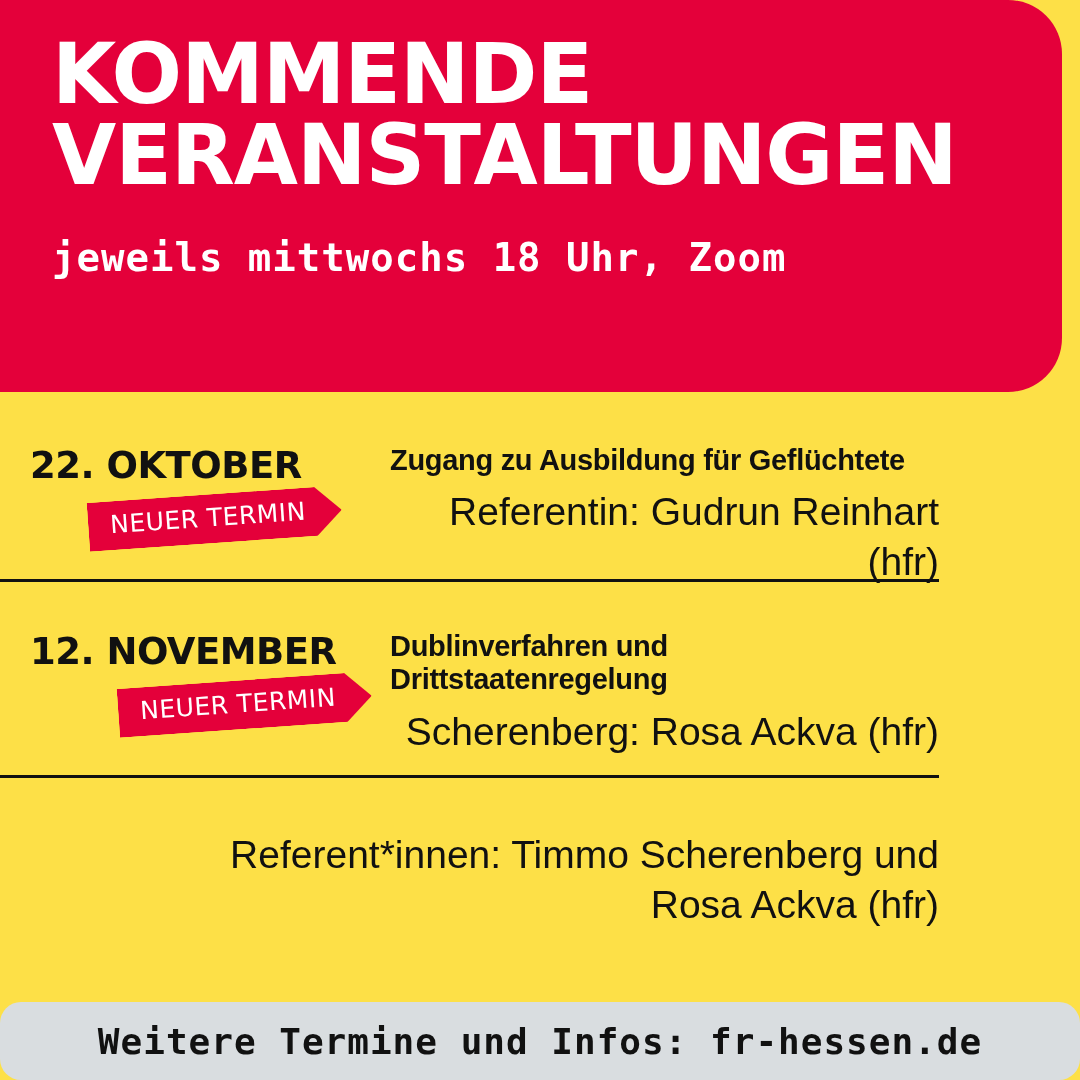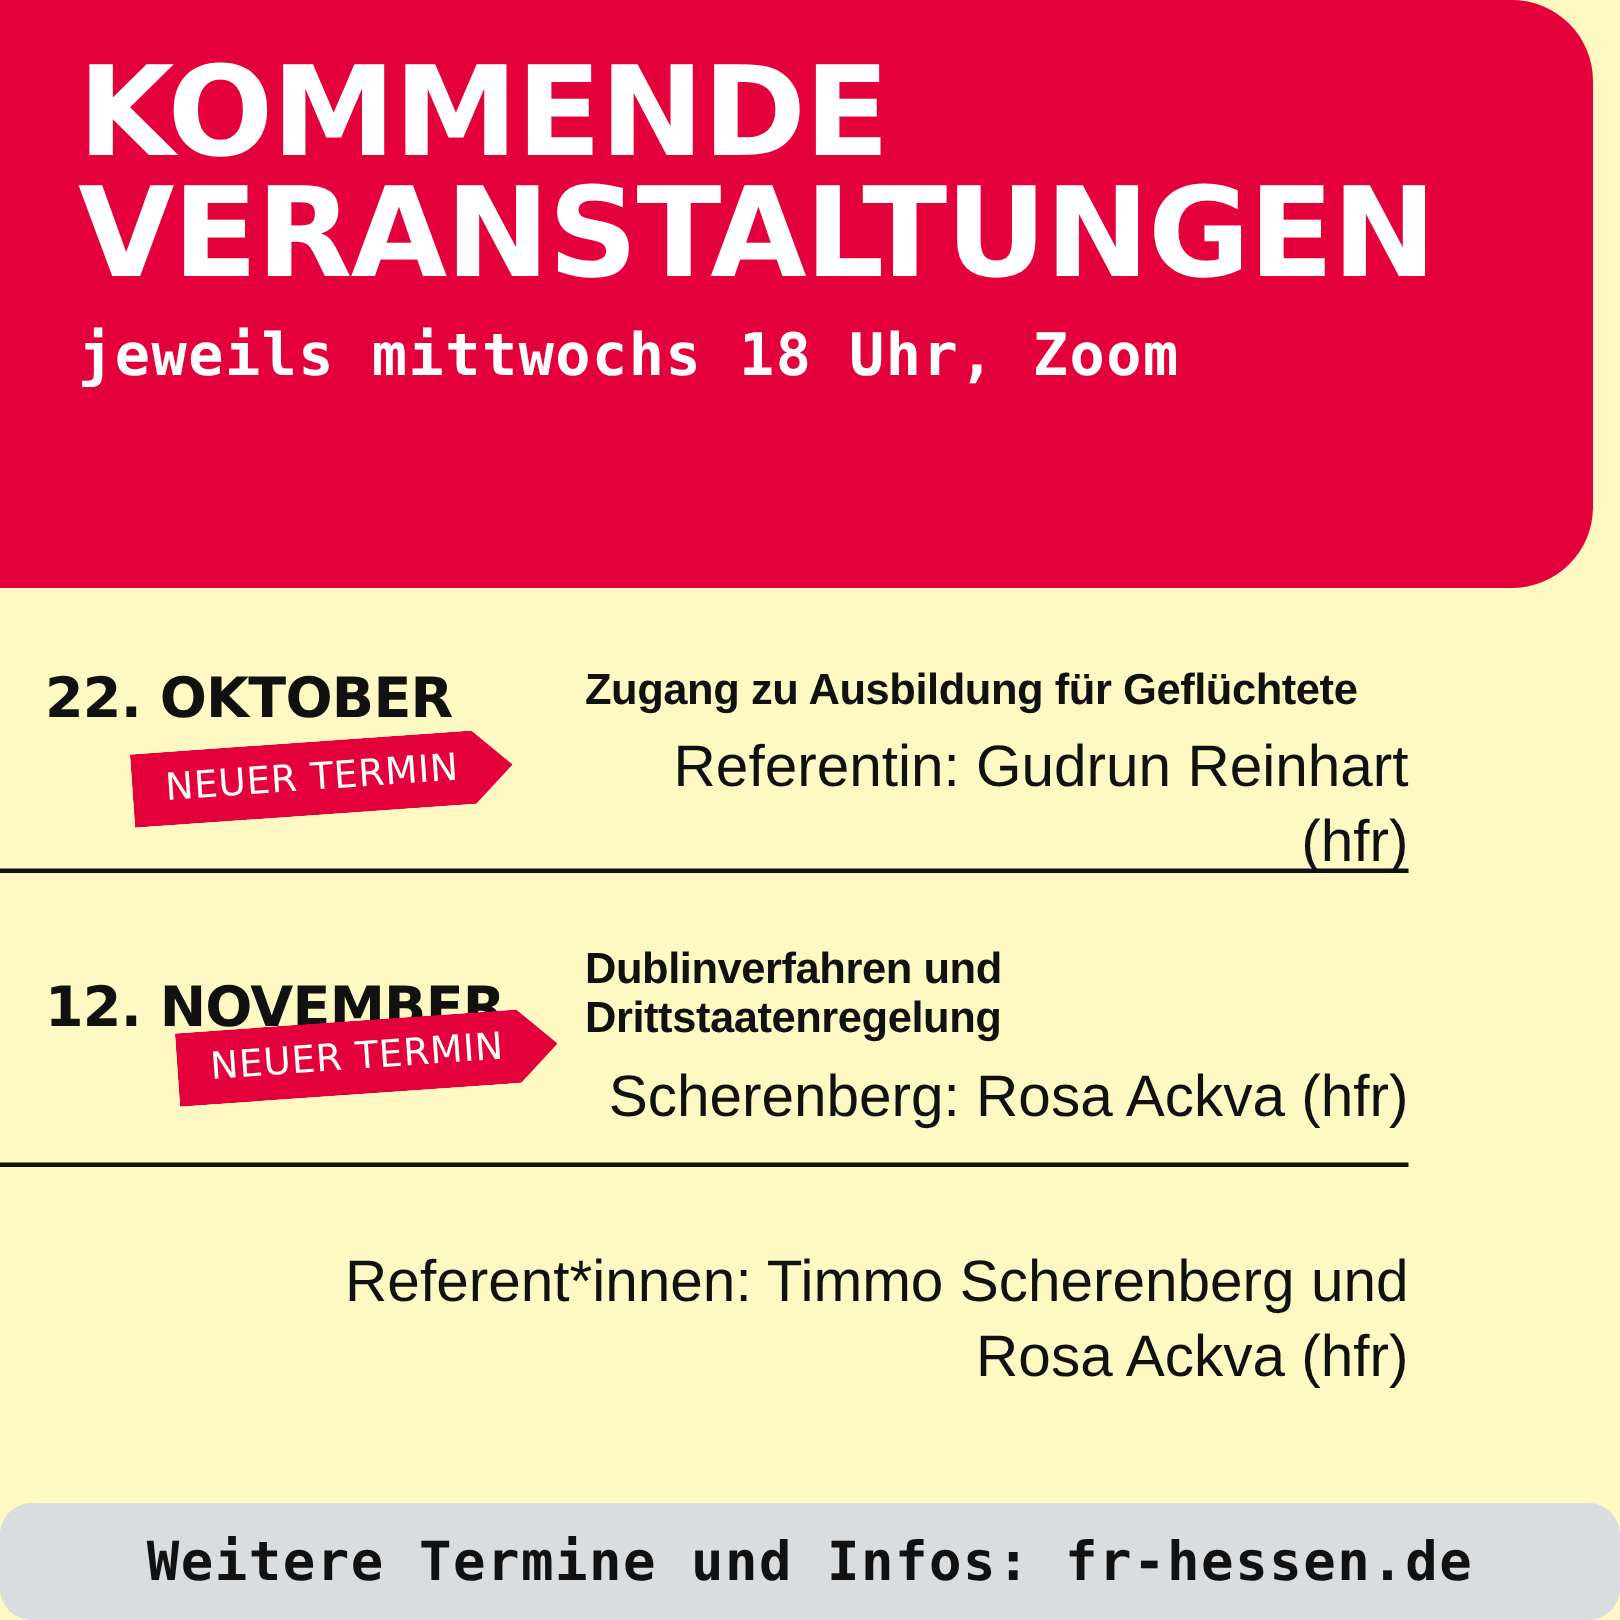--- a/index.html
+++ b/index.html
@@ -11,21 +11,21 @@
     height: 1080px;
     background: #ffffff;
     font-family: "Liberation Sans", sans-serif;
     overflow: hidden;
   }
 
   .poster {
     position: relative;
     width: 1080px;
     height: 1080px;
-    background: #fef9c3;
+    background: #fde047;
     box-sizing: border-box;
   }
 
   
   .header {
     position: absolute;
     left: 0;
     top: 0;
     width: 1062px;
     height: 392px;
@@ -44,21 +44,21 @@
     letter-spacing: -1px;
     margin: 0;
     white-space: pre-line;
   }
   .header-sub {
     color: #ffffff;
     font-family: "DejaVu Sans Mono", monospace;
     font-weight: 700;
     font-size: 39px;
     letter-spacing: 1px;
-    margin-top: 18px;
+    margin-top: 38px;
   }
 
   
   .events {
     position: absolute;
     left: 0;
     top: 392px;
     width: 939px;
   }
   .event-row {
@@ -86,21 +86,21 @@
   }
   .date-label {
     font-family: "DejaVu Sans", sans-serif;
     font-weight: 700;
     font-size: 37px;
     color: #111111;
     letter-spacing: -0.5px;
     white-space: nowrap;
   }
   .row-1 .date-label { padding-top: 52px; }
-  .row-2 .date-label { padding-top: 48px; margin-top: 20px; }
+  .row-2 .date-label { padding-top: 48px; }
   .row-3 .date-label { padding-top: 75px; }
 
   
   .flag {
     position: absolute;
     display: inline-block;
     background: #e4003a;
     color: #ffffff;
     font-family: "DejaVu Sans", sans-serif;
     font-weight: 400;

